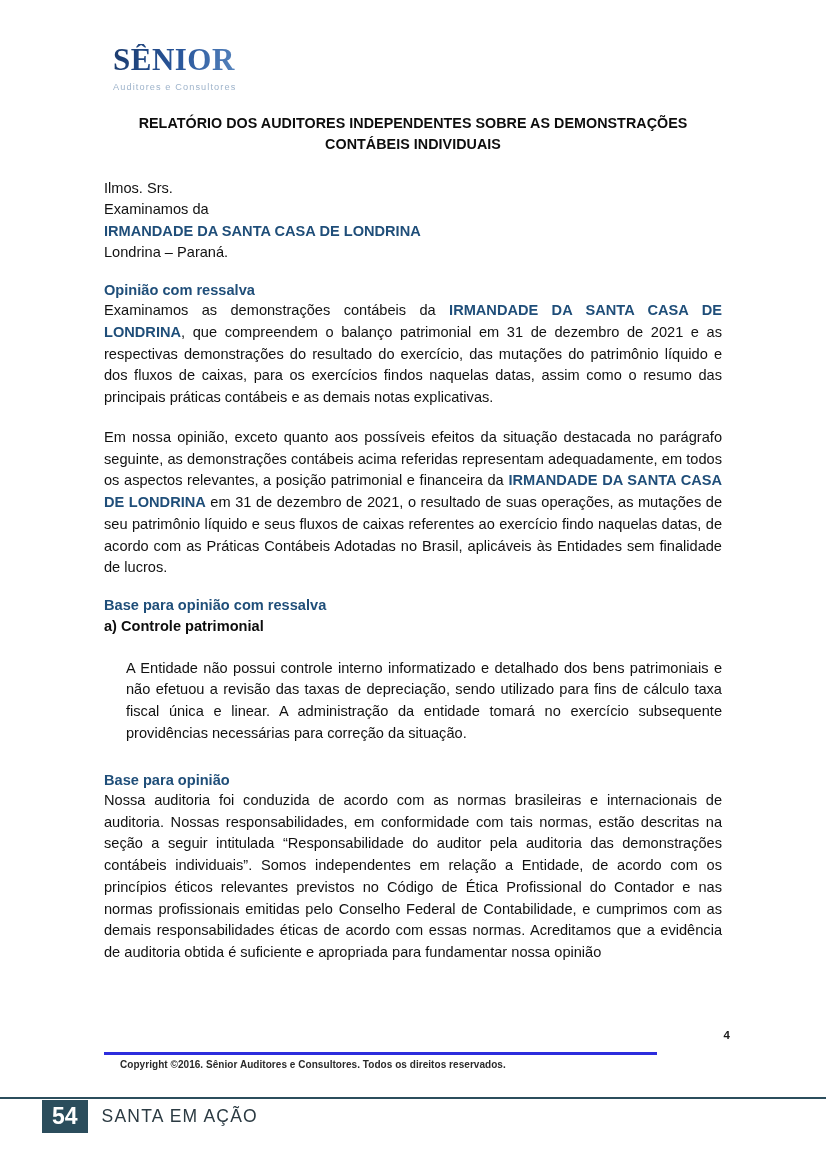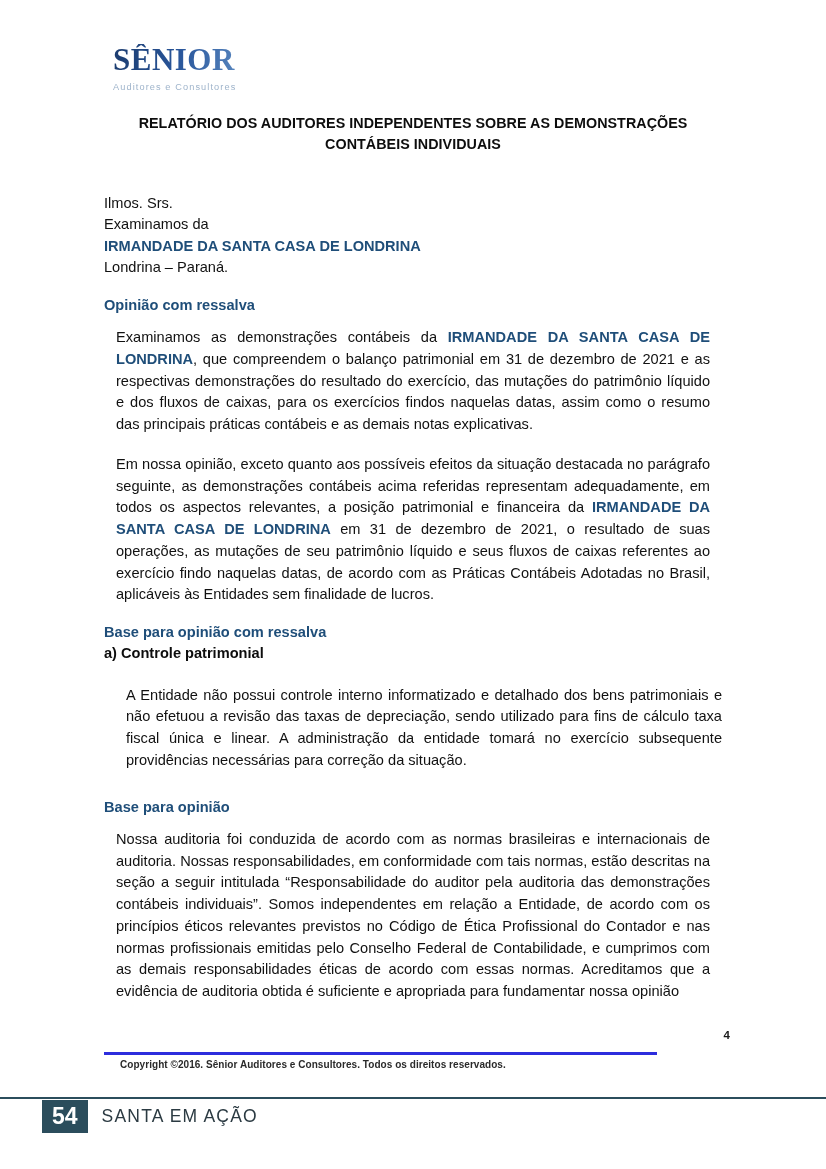--- a/index.html
+++ b/index.html
@@ -61,21 +61,21 @@
     font-weight: 700;
     color: #0d0d0d;
     line-height: 1.45;
     letter-spacing: 0.05px;
   }
 
   
   .content {
     position: absolute;
     left: 104px;
-    top: 193px;
+    top: 178px;
     width: 618px;
     font-size: 14.6px;
     color: #111111;
     line-height: 1.49;
   }
 
   .addressee { margin: 0 0 0 0; }
   .addressee div { line-height: 1.47; }
 
   .entity {
@@ -94,21 +94,21 @@
 
   .sub-head {
     color: #0d0d0d;
     font-weight: 700;
     margin: 1px 0 0 0;
     line-height: 1.45;
   }
   .sub-head .lbl { display: inline-block; width: 17px; }
 
   p.para {
-    margin: 12px;
+    margin: 0;
     text-align: justify;
     text-justify: inter-word;
     line-height: 1.49;
   }
   p.para + p.para { margin-top: 18px; }
 
   p.indented {
     margin: 20px 0 0 22px;
     width: 596px;
     text-align: justify;

